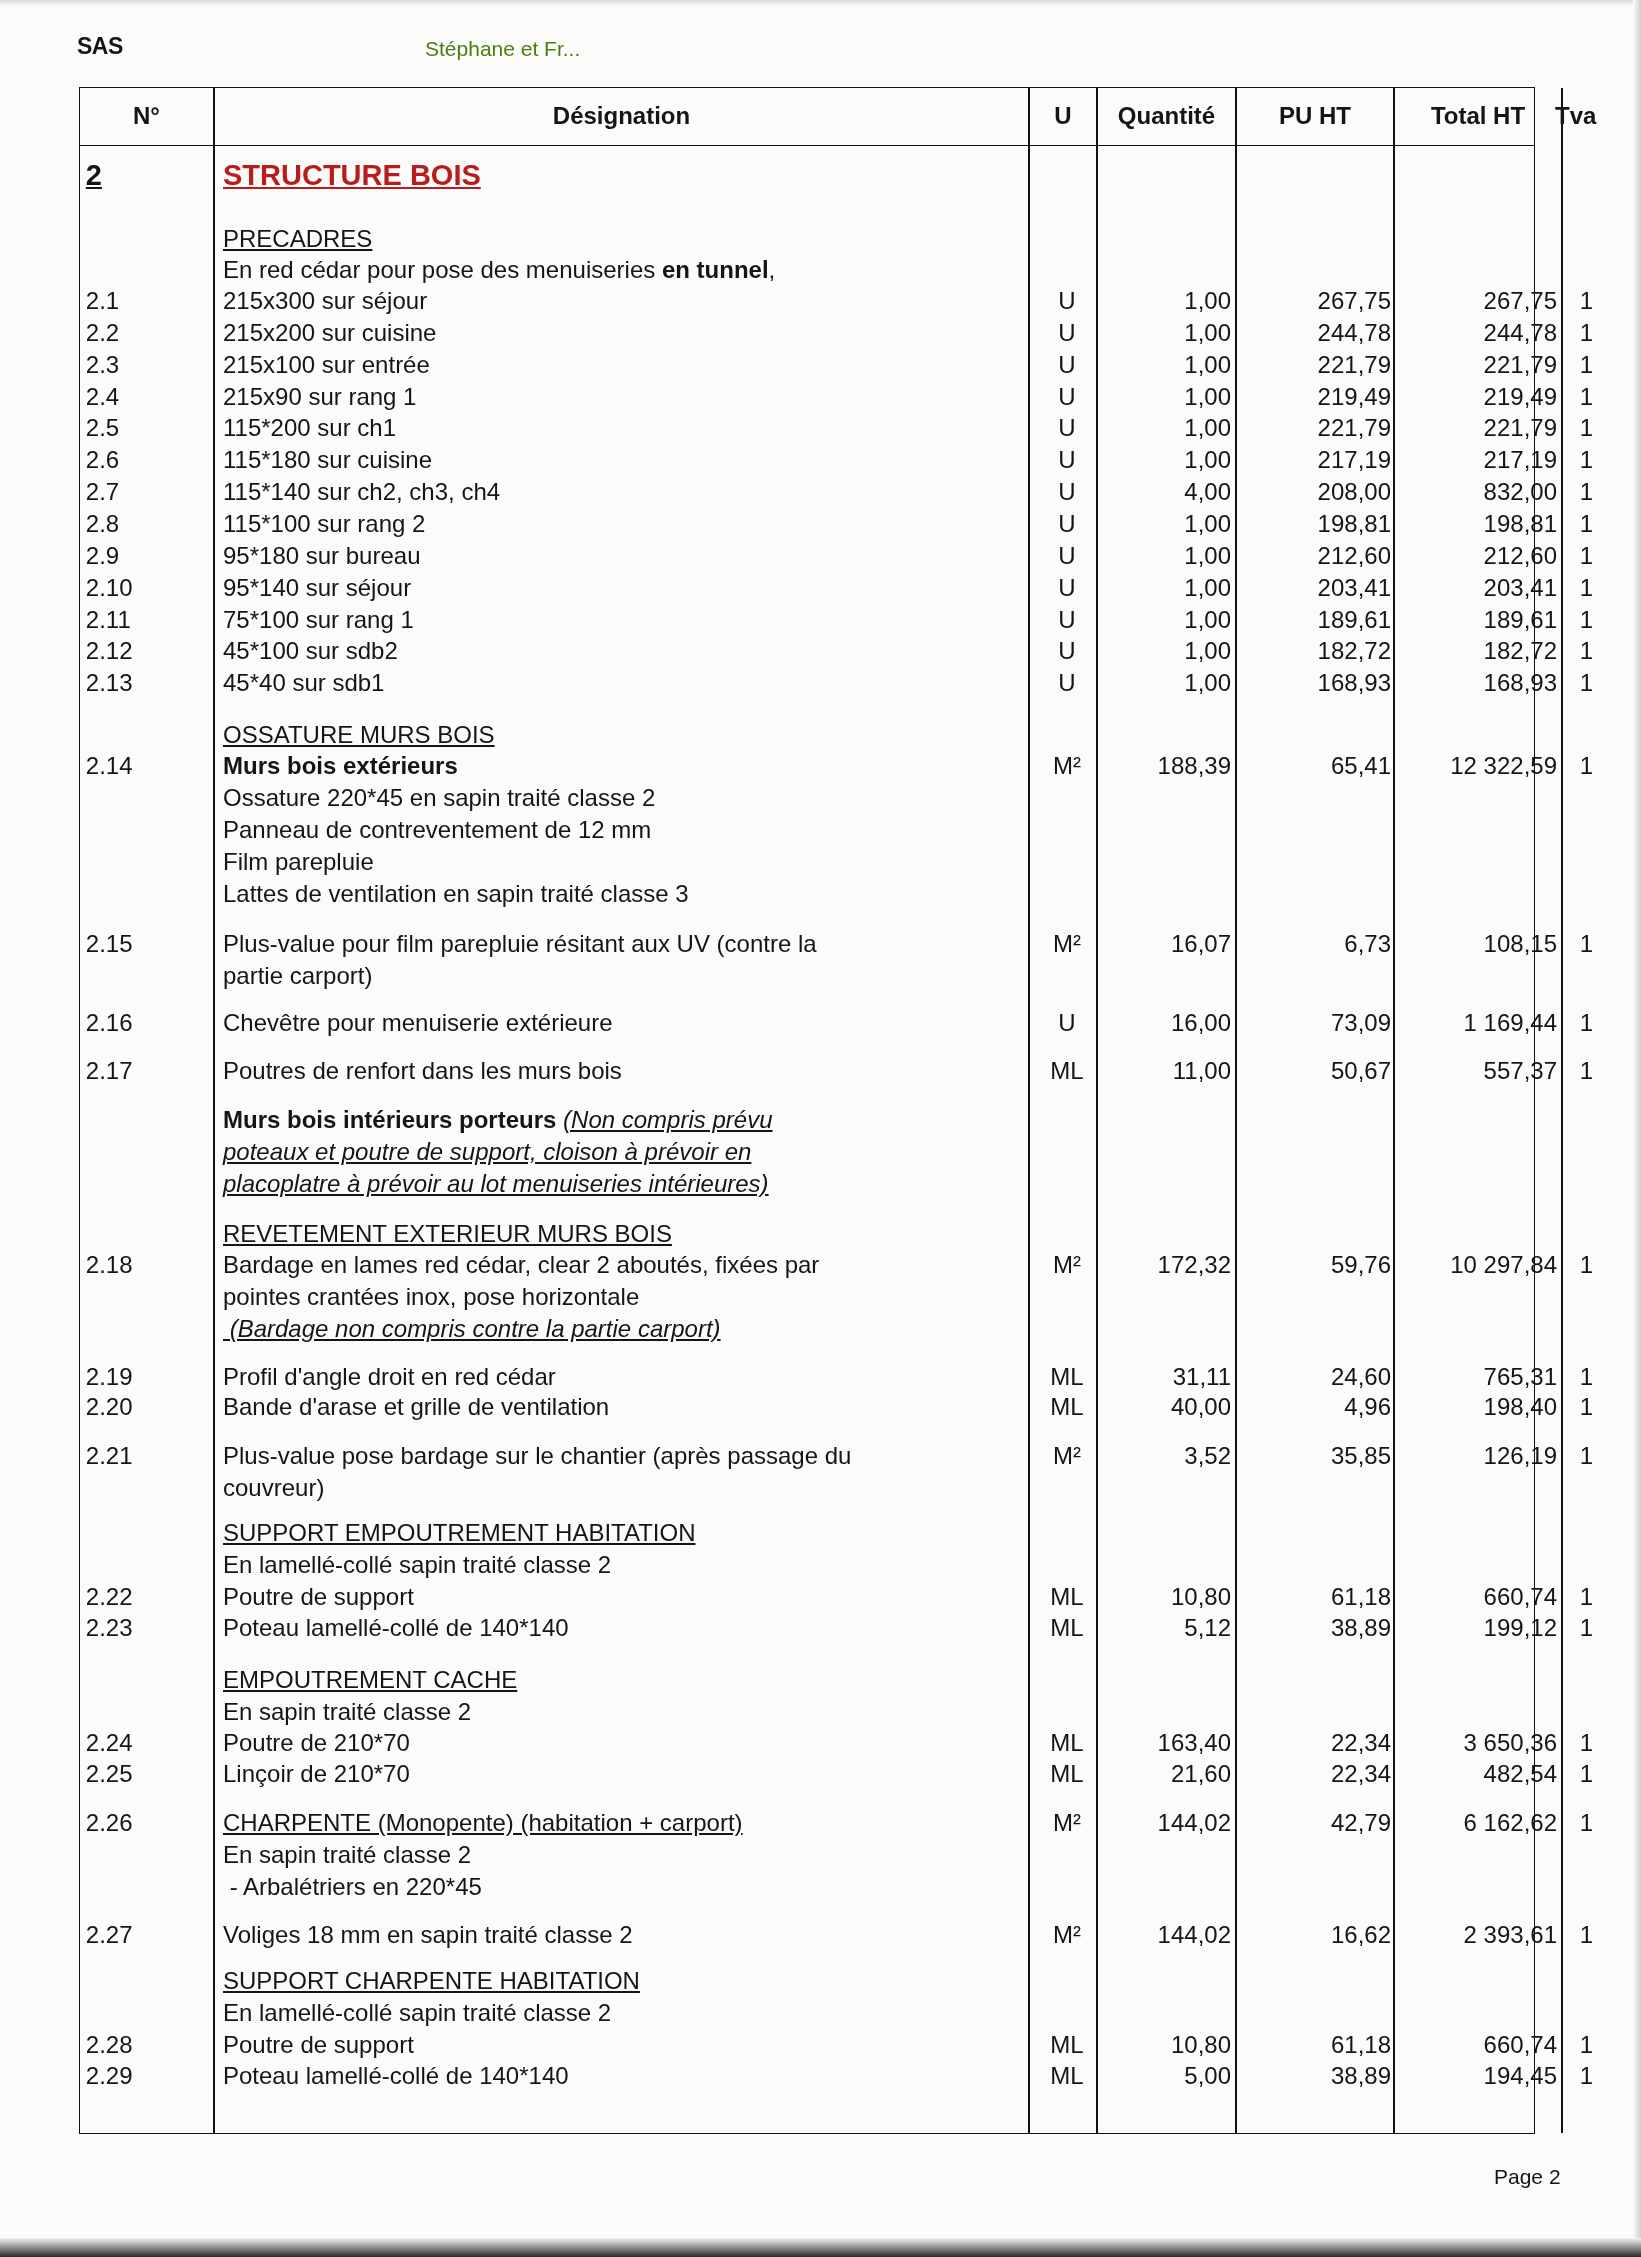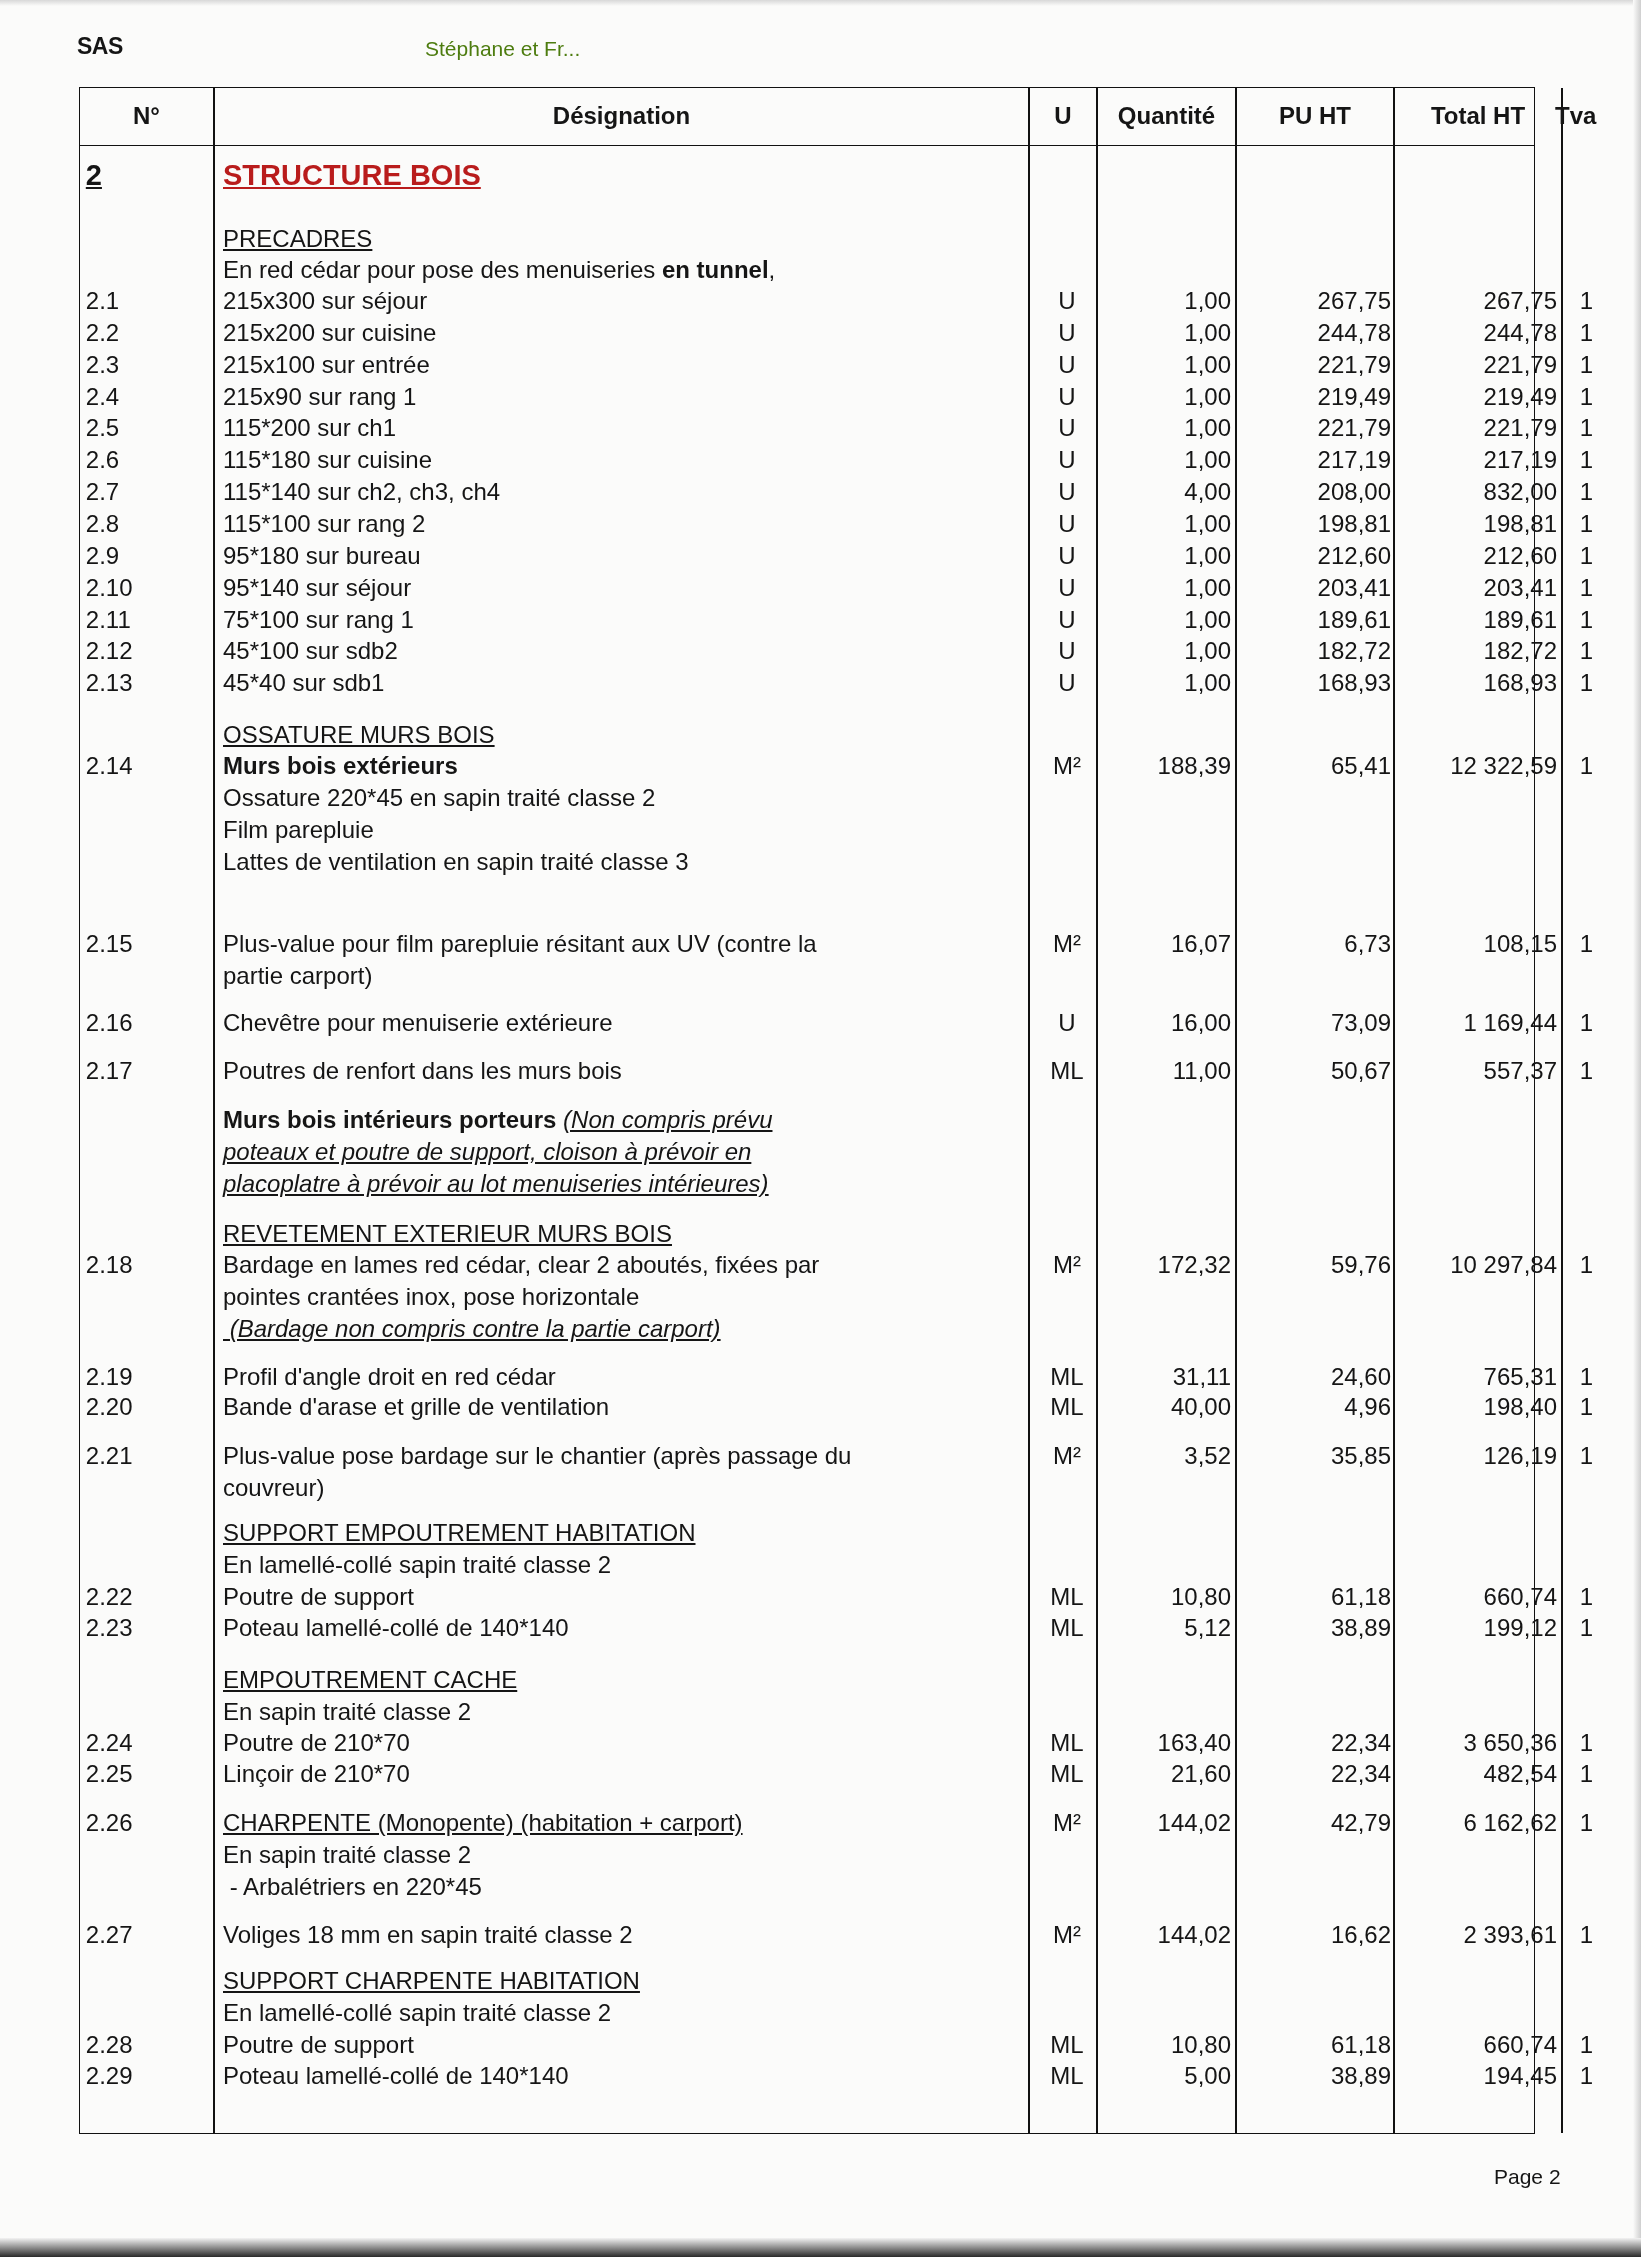--- a/index.html
+++ b/index.html
@@ -230,20 +230,21 @@
   </div>
 
   <div class="row" style="top:631px">
     <div class="cell c-des sub">OSSATURE MURS BOIS</div>
   </div>
   <div class="row" style="top:662px">
     <div class="cell c-no">2.14</div>
     <div class="cell c-des">
       <span class="line b">Murs bois extérieurs</span>
       <span class="line">Ossature 220*45 en sapin traité classe 2</span>
+      <span class="line">Panneau de contreventement de 12 mm</span>
       <span class="line">Film parepluie</span>
       <span class="line">Lattes de ventilation en sapin traité classe 3</span>
     </div>
     <div class="cell c-u">M²</div>
     <div class="cell c-qty">188,39</div>
     <div class="cell c-pu">65,41</div>
     <div class="cell c-tot">12 322,59</div>
     <div class="cell c-tva">1</div>
   </div>
   <div class="row" style="top:840px">

